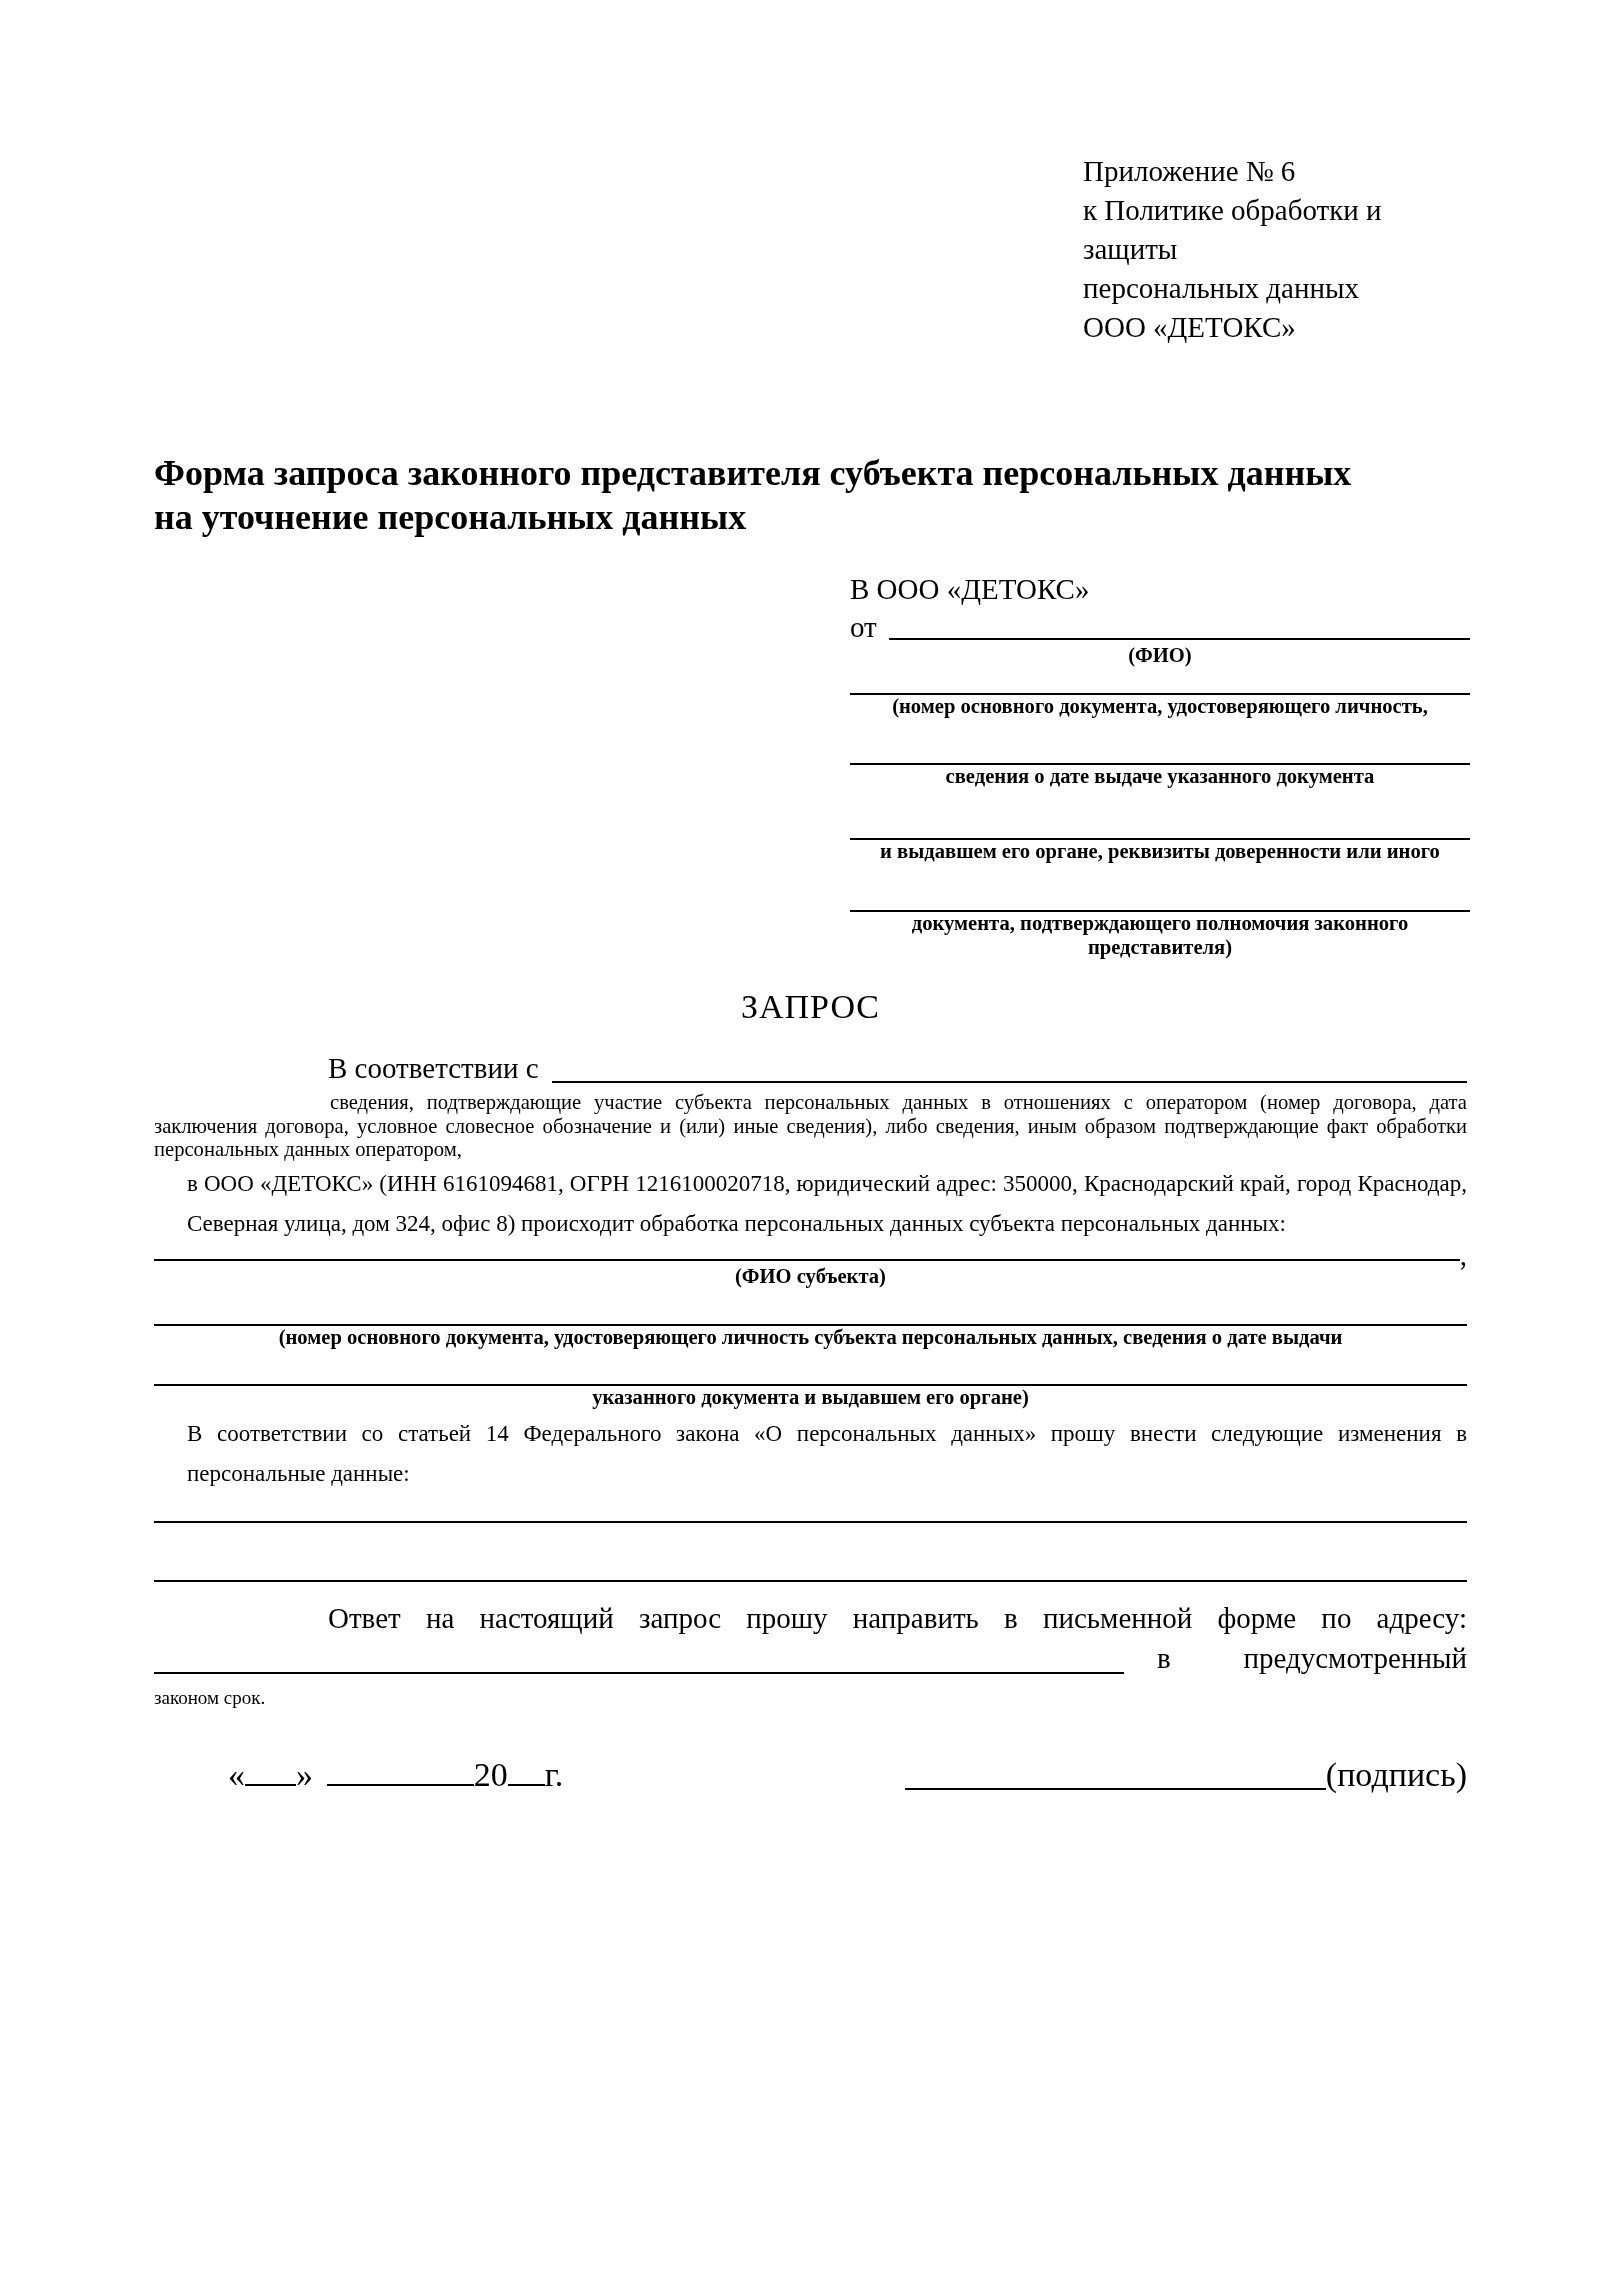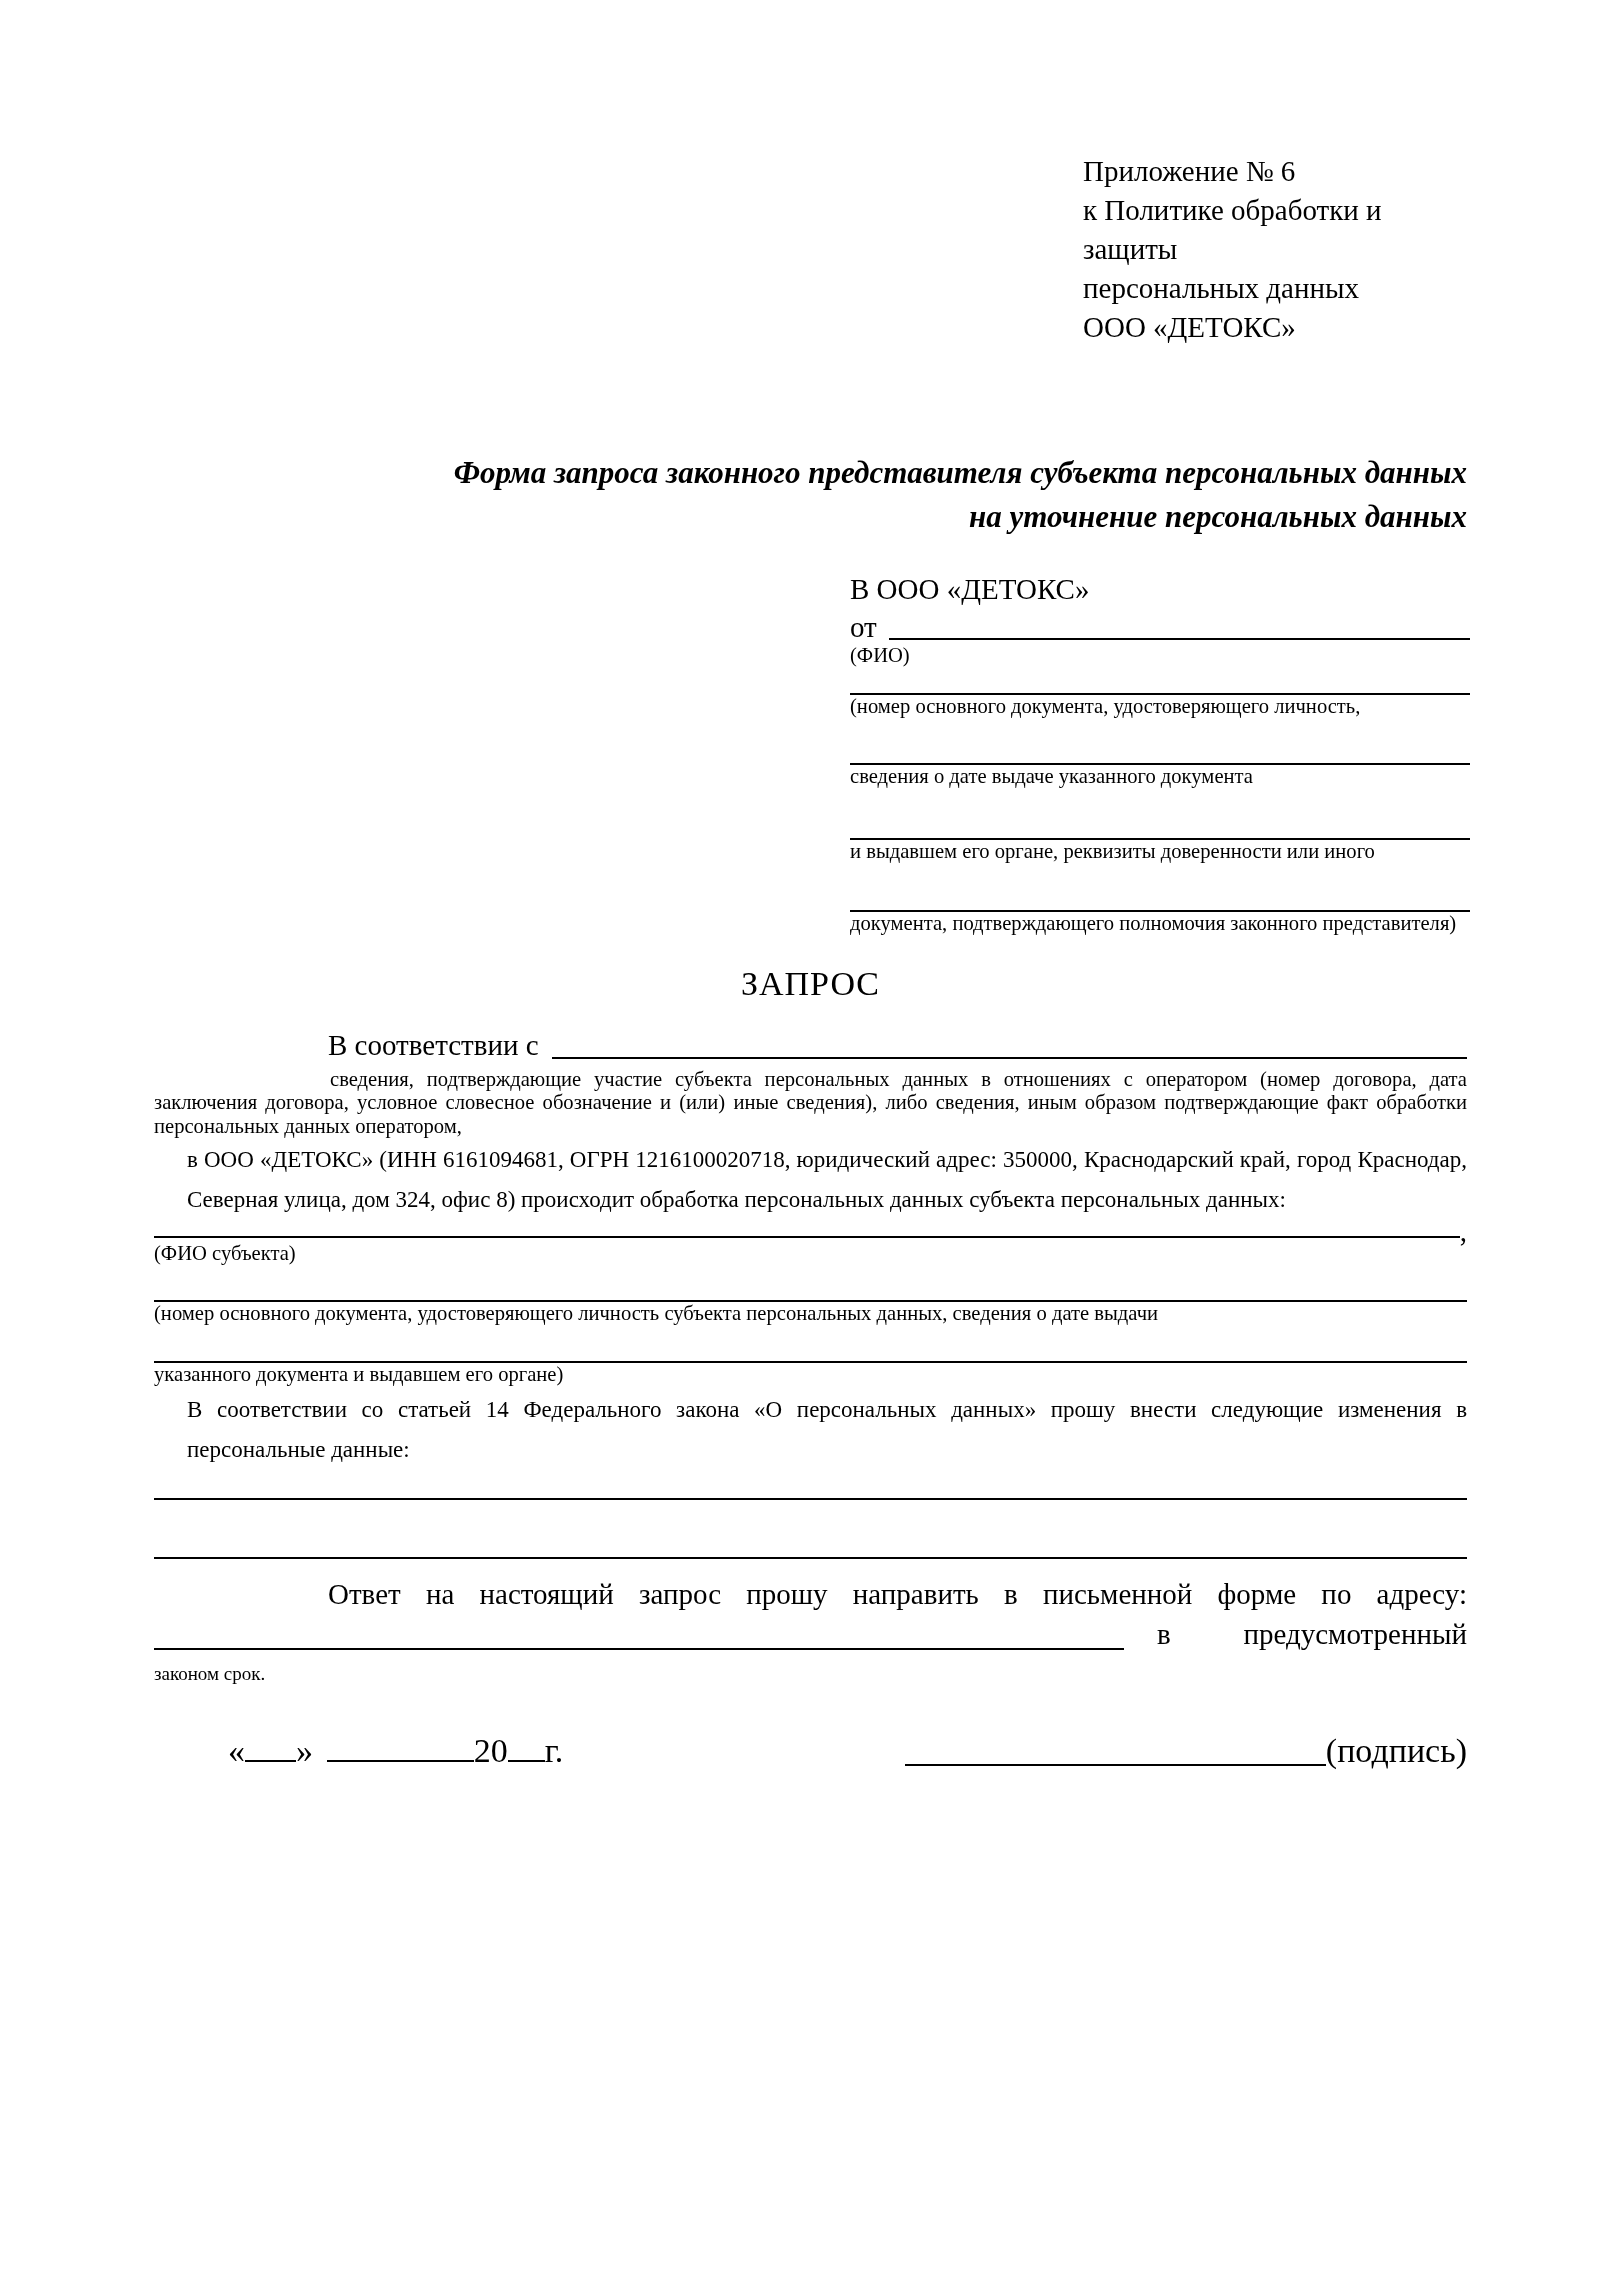--- a/index.html
+++ b/index.html
@@ -10,28 +10,28 @@
     background:#ffffff;
     color:#000000;
     font-family:"Liberation Serif","DejaVu Serif",serif;
     box-sizing:border-box;
     padding:0 154px;
     overflow:hidden;
   }
   
   .header-block { margin:152px 0 0 929px; font-size:29px; line-height:39px; }
   
-  .doc-title { margin-top:104px; text-align:right; font-weight:bold; font-size:31px; line-height:44px;font-style:italic; }
+  .doc-title { margin-top:104px; text-align:left; font-weight:bold; font-size:36px; line-height:44px; }
   
   .addressee { margin-top:33px; margin-left:696px; width:620px; font-size:29px; }
   .addr-to { line-height:35px; }
   .from-row { display:flex; align-items:flex-end; margin-top:5.9px; height:29px; }
   .from-row .lbl { line-height:29px; }
   .from-row .uline { flex:1; margin-left:11.8px; margin-bottom:2px; border-bottom:2.9px solid #000; height:23.5px; }
-  .small-cap { font-size:20.6px; line-height:23.5px; text-align:left; }
+  .small-cap { font-size:20.6px; line-height:23.5px; text-align:center;font-weight:bold; }
   .fio-cap { margin-top:2px; }
   .fill-line { border-bottom:2.9px solid #000; }
   .fl-1 { height:25.5px; }
   .fl-2 { height:45px; }
   .fl-3 { height:49px; }
   .fl-4 { height:47px; }
   
   .zapros { margin-top:29px; text-align:center; font-size:34px; line-height:37px; letter-spacing:1px; }
   .intro-row { display:flex; align-items:flex-end; margin-top:27px; height:33px; font-size:29px; padding-left:174px; }
   .intro-row .lbl { line-height:33px; white-space:nowrap; }

